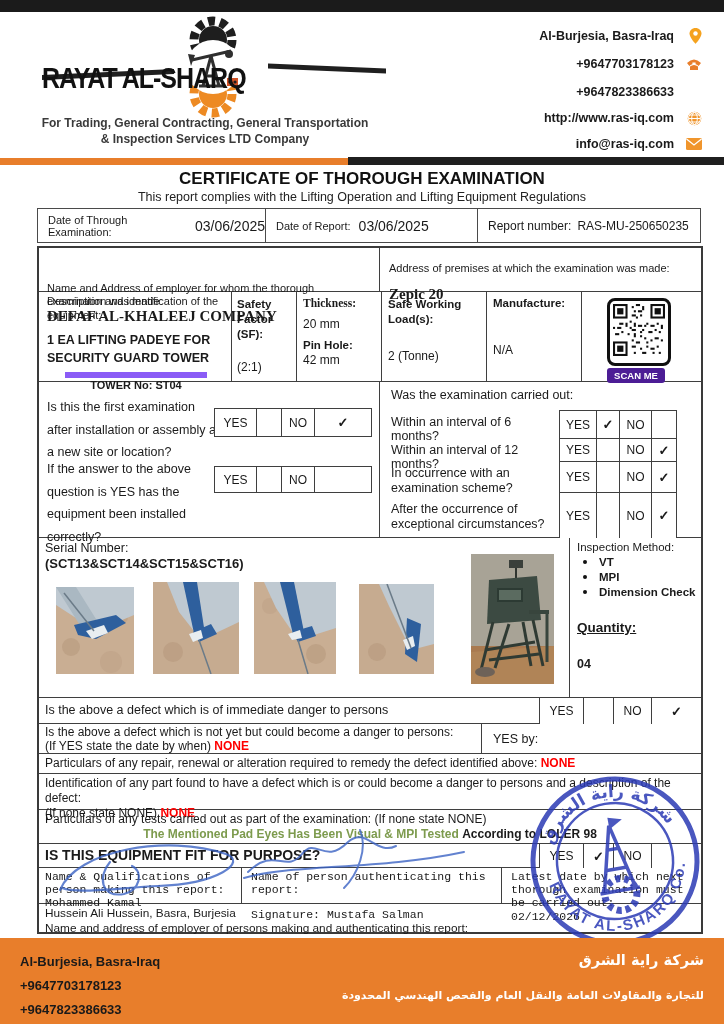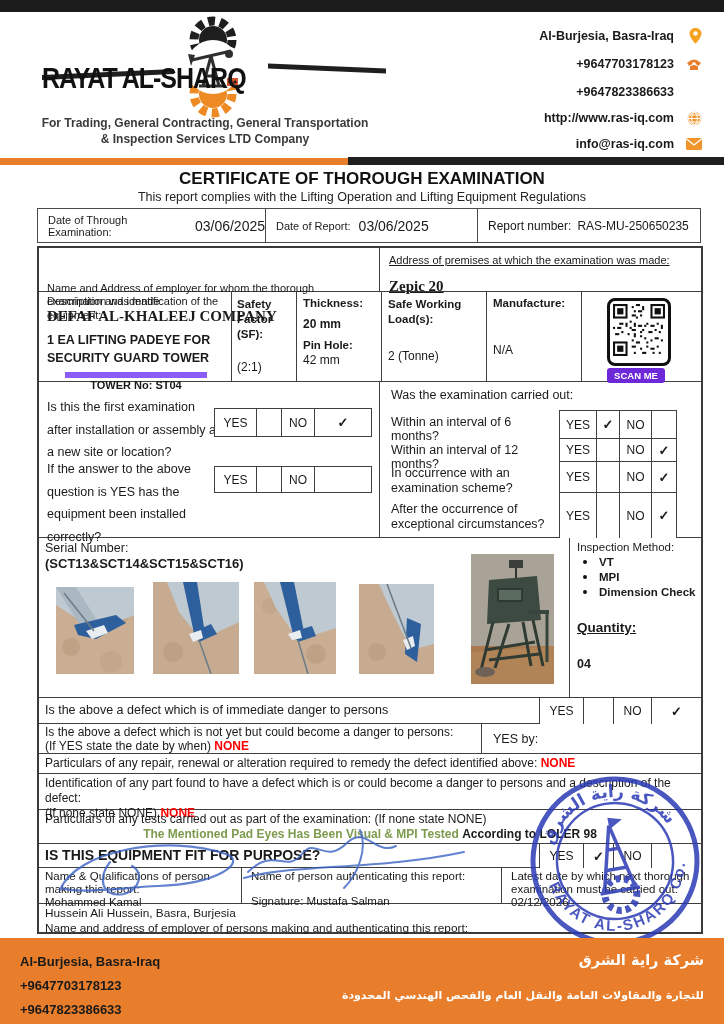--- a/index.html
+++ b/index.html
@@ -43,21 +43,21 @@
   .chk{font-size:13px;font-weight:bold;}
   .red{color:#f00;}
   .green{color:#7D9B4E;font-weight:bold;}
   .photo{position:absolute;overflow:hidden;}
   .bullet-row{display:flex;align-items:center;margin:3px 0 3px 6px;}
   .bullet-dot{width:4px;height:4px;border-radius:50%;background:#111;margin-right:12px;flex:0 0 auto;}
   .footer{position:absolute;left:0;top:938px;width:724px;height:86px;background:#E87E2B;}
   .footer-left{position:absolute;left:20px;font-weight:bold;font-size:13px;color:#1a1a1a;}
   .footer-ar{position:absolute;right:20px;color:#fff;direction:rtl;font-family:"DejaVu Sans",sans-serif;text-align:right;}
   .qr-frame{border:3px solid #101010;border-radius:8px;padding:3px;width:52px;background:#fff;}
-  .qr-label{background:#6d28d9;color:#fff;font-size:9.5px;font-weight:bold;text-align:center;
+  .qr-label{background:#4c1d95;color:#fff;font-size:9.5px;font-weight:bold;text-align:center;
             border-radius:3px;padding:2px 0;margin-top:2px;width:58px;}
   .sig{position:absolute;pointer-events:none;}
 </style>
 </head>
 <body>
 
 <div class="page">
 
   <div class="topbar"></div>
 
@@ -156,21 +156,21 @@
   </div>
 
   <div class="table">
 
     <div class="row" style="top:0;height:44px;">
       <div class="vline" style="left:340px;"></div>
       <div class="abs" style="left:8px;top:2px;width:325px;margin-top:32px;">
         <div class="lab" style="font-size:11px;line-height:1.2;">Name and Address of employer for whom the thorough examination was made:</div>
         <div class="serifval">DEFAF AL-KHALEEJ COMPANY</div>
       </div>
-      <div class="abs" style="left:350px;top:6px;width:305px;text-decoration:underline;">
+      <div class="abs" style="left:350px;top:14px;width:305px;">
         <div class="lab" style="font-size:11px;line-height:1.2;">Address of premises at which the examination was made:</div>
         <div class="serifval" style="margin-top:11px;">Zepic 20</div>
       </div>
     </div>
 
     <div class="row" style="top:44px;height:90px;">
       <div class="vline" style="left:192px;"></div>
       <div class="vline" style="left:257px;"></div>
       <div class="vline" style="left:342px;"></div>
       <div class="vline" style="left:447px;"></div>
@@ -178,22 +178,22 @@
       <div class="abs" style="left:8px;top:3px;width:178px;">
         <div class="lab" style="font-size:11px;line-height:1.25;">Description and identification of the equipment:</div>
         <div class="bold" style="font-size:12.5px;line-height:1.5;margin-top:8px;">1 EA LIFTING PADEYE FOR SECURITY GUARD TOWER</div>
         <div style="border-top:6px solid #8b5cf6;width:80%;margin:4px auto 0;text-align:center;font-weight:bold;font-size:11px;padding-top:1px;">TOWER No: ST04</div>
       </div>
       <div class="abs" style="left:198px;top:5px;width:55px;">
         <div class="bold" style="font-size:11.5px;line-height:1.3;">Safety Factor (SF):</div>
         <div style="font-size:12px;margin-top:18px;">(2:1)</div>
       </div>
       <div class="abs" style="left:264px;top:5px;width:74px;">
-        <div class="bold" style="font-size:11.5px;">Thickness:</div>
-        <div style="font-size:12px;margin-top:8px;font-weight:bold;">20 mm</div>
+        <div class="bold" style="font-size:11.5px;font-family:Liberation Serif, serif;">Thickness:</div>
+        <div style="font-size:12px;margin-top:8px;">20 mm</div>
         <div class="bold" style="font-size:11.5px;margin-top:8px;">Pin Hole:</div>
         <div style="font-size:12px;margin-top:2px;">42 mm</div>
       </div>
       <div class="abs" style="left:349px;top:5px;width:92px;">
         <div class="bold" style="font-size:11.5px;line-height:1.3;">Safe Working Load(s):</div>
         <div style="font-size:12px;margin-top:22px;">2 (Tonne)</div>
       </div>
       <div class="abs" style="left:454px;top:5px;width:82px;">
         <div class="bold" style="font-size:11.5px;">Manufacture:</div>
         <div style="font-size:12px;margin-top:34px;">N/A</div>
@@ -461,21 +461,21 @@
     <div class="row" style="top:596px;height:24px;">
       <div class="abs bold" style="left:6px;top:3px;font-size:14px;">IS THIS EQUIPMENT FIT FOR PURPOSE?</div>
       <div class="ynbox" style="left:500px;top:0;width:162px;height:24px;border:none;border-left:1px solid #3f3f3f;">
         <div class="yn-cell" style="width:44px;">YES</div>
         <div class="yn-cell chk" style="width:30px;">✓</div>
         <div class="yn-cell" style="width:38px;">NO</div>
         <div class="yn-cell chk" style="flex:1;"></div>
       </div>
     </div>
 
-    <div class="row" style="top:620px;height:36px;">
+    <div class="row" style="top:620px;height:36px;font-family:Liberation Mono, monospace;">
       <div class="vline" style="left:202px;"></div>
       <div class="vline" style="left:462px;"></div>
       <div class="abs" style="left:6px;top:2px;width:190px;font-size:11.5px;line-height:1.15;">
         <div>Name &amp; Qualifications of person making this report:</div>
         <div>Mohammed Kamal</div>
       </div>
       <div class="abs" style="left:212px;top:2px;width:240px;font-size:11.5px;line-height:1.15;">
         <div>Name of person authenticating this report:</div>
         <div style="margin-top:12px;">Signature: Mustafa Salman</div>
       </div>

